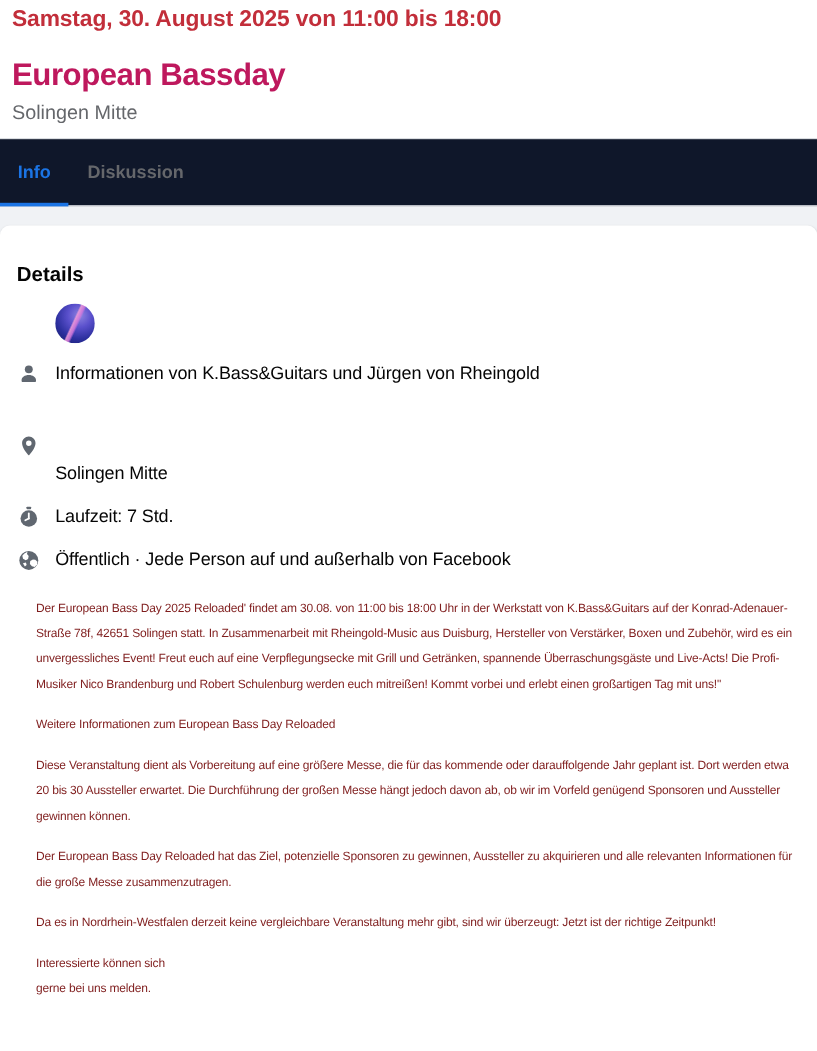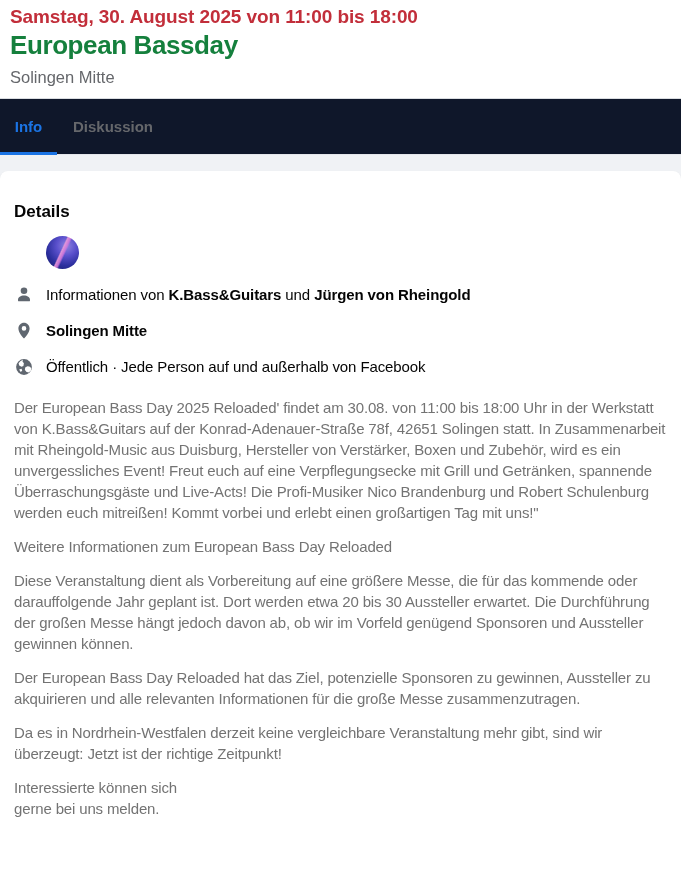--- a/index.html
+++ b/index.html
@@ -16,22 +16,22 @@
     font-size: 19px;
     font-weight: 700;
     line-height: 19px;
     letter-spacing: -0.1px;
   }
   .event-title {
     font-size: 26px;
     font-weight: 700;
     letter-spacing: -0.4px;
     line-height: 33px;
-    margin-top: 3px;
-    color: #15803d;
+    margin-top: 20px;
+    color: #be185d;
   }
   .event-subtitle {
     color: #65676B;
     font-size: 16.5px;
     line-height: 21px;
     margin-top: 5px;
     padding-bottom: 10px;
   }
   
   .tab-bar {
@@ -88,40 +88,41 @@
   .detail-icon {
     width: 20px;
     height: 20px;
     flex: 0 0 20px;
     margin-right: 12px;
     display: flex;
     align-items: center;
     justify-content: center;
   }
   .detail-text { letter-spacing: -0.1px; }
-  .bold { font-weight: 700; }
+  .bold { font-weight: 400; margin-top: 47px; }
   .avatar-row { margin-top: 14px; padding-left: 32px; }
   .guest-avatar {
     width: 33px;
     height: 33px;
     border-radius: 50%;
     cursor: pointer;
     background-image:
       linear-gradient(115deg, transparent 44%, rgba(236,153,217,.9) 47%, rgba(214,120,220,.85) 53%, transparent 57%),
       radial-gradient(circle at 62% 30%, #8f84e0 0%, #5a50cc 32%, #2c2f9e 64%, #131a63 100%);
   }
   
   .event-description { margin-top: 20px; }
   .event-description p {
-    font-size: 15px;
+    font-size: 10px;
     line-height: 21px;
     letter-spacing: -0.15px;
-    color: #737373;
+    color: #7f1d1d;
     margin-bottom: 13px;
     white-space: pre-line;
+    margin-left: 16px;
   }
 </style>
 </head>
 <body>
 
 <header class="event-header">
   <div class="event-date">Samstag, 30. August 2025 von 11:00 bis 18:00</div>
   <h1 class="event-title">European Bassday</h1>
   <div class="event-subtitle">Solingen Mitte</div>
 </header>
@@ -158,20 +159,31 @@
 
     <div class="detail-row">
       <span class="detail-icon">
         <svg viewBox="0 0 20 20" width="20" height="20" fill="#606770">
           <path d="M10 1.8c-3.1 0-5.6 2.5-5.6 5.6 0 4 4.7 9.2 5.2 9.8.2.2.6.2.8 0 .5-.6 5.2-5.8 5.2-9.8 0-3.1-2.5-5.6-5.6-5.6zm0 7.9a2.3 2.3 0 1 1 0-4.6 2.3 2.3 0 0 1 0 4.6z"></path>
         </svg>
       </span>
       <span class="detail-text bold">Solingen Mitte</span>
     </div>
 
+    <div class="detail-row">
+      <span class="detail-icon">
+        <svg viewBox="0 0 20 20" width="20" height="20">
+          <rect x="8.1" y="1.2" width="3.8" height="2.1" rx="0.6" fill="#606770"></rect>
+          <circle cx="10" cy="11.1" r="6.9" fill="#606770"></circle>
+          <line x1="10" y1="11.1" x2="10" y2="6.9" stroke="#ffffff" stroke-width="1.5" stroke-linecap="round"></line>
+          <line x1="10" y1="11.1" x2="7.1" y2="12.6" stroke="#ffffff" stroke-width="1.5" stroke-linecap="round"></line>
+        </svg>
+      </span>
+      <span class="detail-text">Laufzeit: 7 Std.</span>
+    </div>
 
     <div class="detail-row">
       <span class="detail-icon">
         <svg viewBox="0 0 20 20" width="20" height="20">
           <circle cx="10" cy="10" r="7.9" fill="#606770"></circle>
           <path fill="#ffffff" d="M8.9 2.8 6.3 4.2l-1.7 2 .6 2.4 2.3 1.2 1.9-.9.5-2.6L8.5 4.6z"></path>
           <path fill="#ffffff" d="m13.4 9.3-2.2 1.3-.3 2.3 1.7 2 2.4.5 1.9-2.2.3-2.1-1.8-1.6z"></path>
           <path fill="#ffffff" d="m5.1 12.4 1.6 2.6 1.5-1.2-.6-2z"></path>
         </svg>
       </span>

